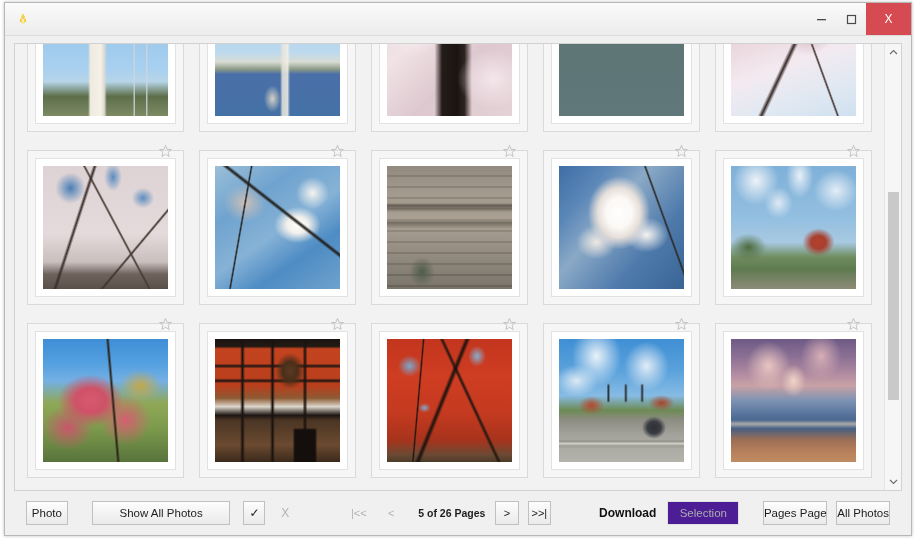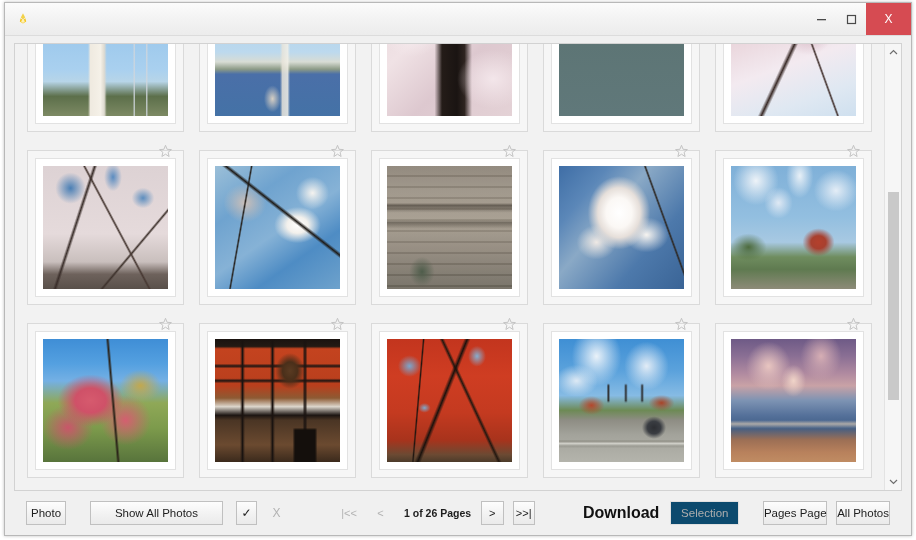--- a/index.html
+++ b/index.html
@@ -208,21 +208,21 @@
     font-size: 11.5px;
     color: #1d1d1d;
     display: flex;
     align-items: center;
     justify-content: center;
     cursor: default;
     font-family: "Liberation Sans", sans-serif;
     white-space: nowrap;
   }
   .btn.disabled {
-    background: #0c4a6e;
+    background: #4c1d95;
     border-color: #e0e0e0;
     color: #adadad;
   }
   .btn.flat-disabled {
     background: transparent;
     border-color: transparent;
     color: #b3b3b3;
   }
   #btn-back { width: 56px; margin-left: 10px; }
   #btn-showall { width: 188px; margin-left: 24px; }
@@ -236,21 +236,21 @@
     text-align: right;
     font-size: 10.5px;
     color: #1d1d1d;
     line-height: 13px;
     font-weight: bold;
   }
   #btn-next { width: 31px; margin-left: 10px; font-size: 11px; }
   #btn-last { width: 31px; margin-left: 9px; font-size: 11px; }
   #download-label {
     margin-left: 48px;
-    font-size: 16px;
+    font-size: 12px;
     font-weight: bold;
     color: #111111;
   }
   #btn-selection { width: 97px; margin-left: 11px; }
   #btn-thispage { width: 64px; margin-left: 24px; }
   #btn-allpages { width: 64px; margin-left: 9px; margin-right: 10px; }
 </style>
 </head>
 <body>
 
@@ -512,21 +512,21 @@
     <div id="toolbar">
       <div class="btn" id="btn-back">Photo</div>
       <div class="btn" id="btn-showall">Show All Photos</div>
       <div class="btn" id="btn-check">✓</div>
       <div class="btn flat-disabled" id="btn-x">X</div>
 
       <div class="btn flat-disabled" id="btn-first">|&lt;&lt;</div>
       <div class="btn flat-disabled" id="btn-prev">&lt;</div>
 
       <div id="pageinfo">
-        <div>1 of 26 Pages</div>
+        <div>5 of 26 Pages</div>
       </div>
 
       <div class="btn" id="btn-next">&gt;</div>
       <div class="btn" id="btn-last">&gt;&gt;|</div>
 
       <div id="download-label">Download</div>
       <div class="btn disabled" id="btn-selection">Selection</div>
       <div class="btn" id="btn-thispage">Pages Page</div>
       <div class="btn" id="btn-allpages">All Photos</div>
     </div>

